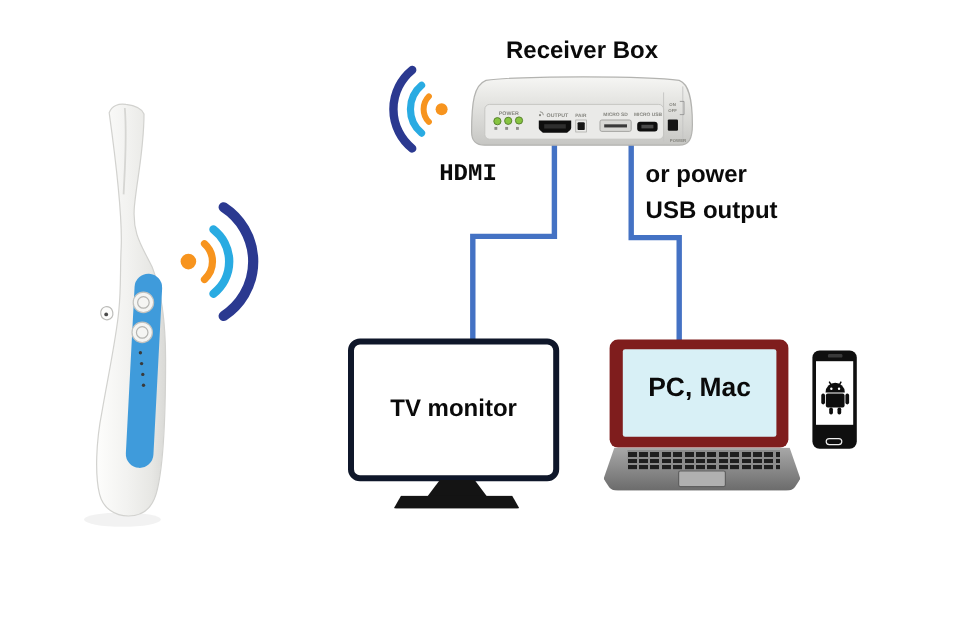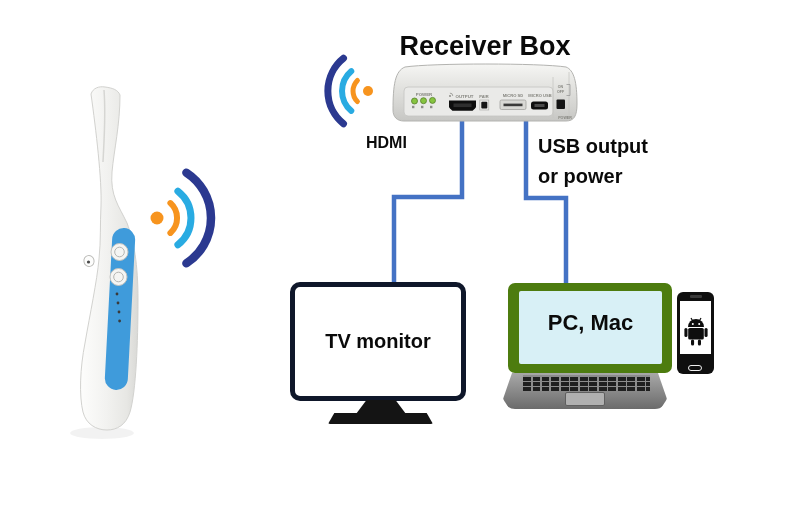--- a/index.html
+++ b/index.html
@@ -2,34 +2,34 @@
 <html><head>
 <meta charset="utf-8">
 <style>
   html,body{margin:0;padding:0;background:#fff;}
   .stage{position:relative;width:808px;height:519px;background:#fff;overflow:hidden;
          font-family:"Liberation Sans",sans-serif;color:#0a0a0a;}
   .abs{position:absolute;}
   .lbl{font-weight:700;color:#0a0a0a;white-space:nowrap;}
   .overlay{position:absolute;left:0;top:0;}
   
-  .title{left:393px;top:31px;width:184px;text-align:center;font-size:27px;}
-  .hdmi{left:366px;top:134px;font-size:16px;}
+  .title{left:393px;top:31px;width:184px;text-align:center;font-size:20px;}
+  .hdmi{left:366px;top:134px;font-size:20px;font-family:Liberation Mono, monospace;}
   .usb{left:538px;top:131px;font-size:20px;line-height:30px;}
   .caption{left:512px;top:417px;font-size:21px;line-height:28px;}
   
   .tv-screen{left:290px;top:282px;width:176px;height:119px;background:#fff;border:5px solid #0f172a;
              border-radius:10px;box-sizing:border-box;display:flex;align-items:center;justify-content:center;}
   .tv-text{font-size:20px;}
   .tv-neck{left:356px;top:400px;width:50px;height:14px;background:#141414;
            clip-path:polygon(21% 0,79% 0,100% 100%,0 100%);}
   .tv-base{left:328px;top:413px;width:105px;height:11px;background:#141414;border-radius:2px;
            clip-path:polygon(6% 0,94% 0,100% 100%,0 100%);}
   
-  .lap-lid{left:508px;top:283px;width:164px;height:90px;background:#4d7c0f;border-radius:7px;box-sizing:border-box;}
+  .lap-lid{left:508px;top:283px;width:149px;height:90px;background:#7f1d1d;border-radius:7px;box-sizing:border-box;}
   .lap-screen{position:absolute;left:11px;top:8px;right:10px;bottom:9px;background:#d8f0f6;border-radius:2px;
               display:flex;align-items:center;justify-content:center;padding-bottom:10px;box-sizing:border-box;}
   .lap-text{font-size:22px;}
   .lap-base{left:503px;top:373px;width:164px;height:36px;background:linear-gradient(#a8a8a8,#6b6b6b);
             clip-path:polygon(5.5% 0,94.5% 0,100% 72%,96% 100%,4% 100%,0 72%);border-radius:0 0 12px 12px;}
   .lap-kb{left:523px;top:375px;width:127px;height:16px;
           background-image:
             repeating-linear-gradient(0deg, rgba(140,140,140,0) 0 3.6px, #8c8c8c 3.6px 5.2px),
             repeating-linear-gradient(90deg, #1f1f1f 0 7.5px, #8c8c8c 7.5px 9.5px);}
   .lap-trackpad{left:565px;top:392px;width:40px;height:14px;background:#b0b0b0;border:1px solid #5f5f5f;
@@ -165,22 +165,22 @@
         <path d="M566.5,84.5 h3.5 v11 h-3.5" fill="none" stroke="#909090" stroke-width="0.7"></path>
         <rect x="556.5" y="99.5" width="8.5" height="9.5" rx="1" fill="#141414"></rect>
         <text x="565" y="118.5" font-size="3.6" fill="#85857f" text-anchor="middle">POWER</text>
       </g>
     </g>
   </svg>
 
   <div class="abs lbl title">Receiver Box</div>
   <div class="abs lbl hdmi">HDMI</div>
   <div class="abs lbl usb">
+    <div>or power</div>
     <div>USB output</div>
-    <div>or power</div>
   </div>
 
   <div class="abs tv-screen">
     <span class="lbl tv-text">TV monitor</span>
   </div>
   <div class="abs tv-neck"></div>
   <div class="abs tv-base"></div>
 
   <div class="abs lap-lid">
     <div class="lap-screen">

